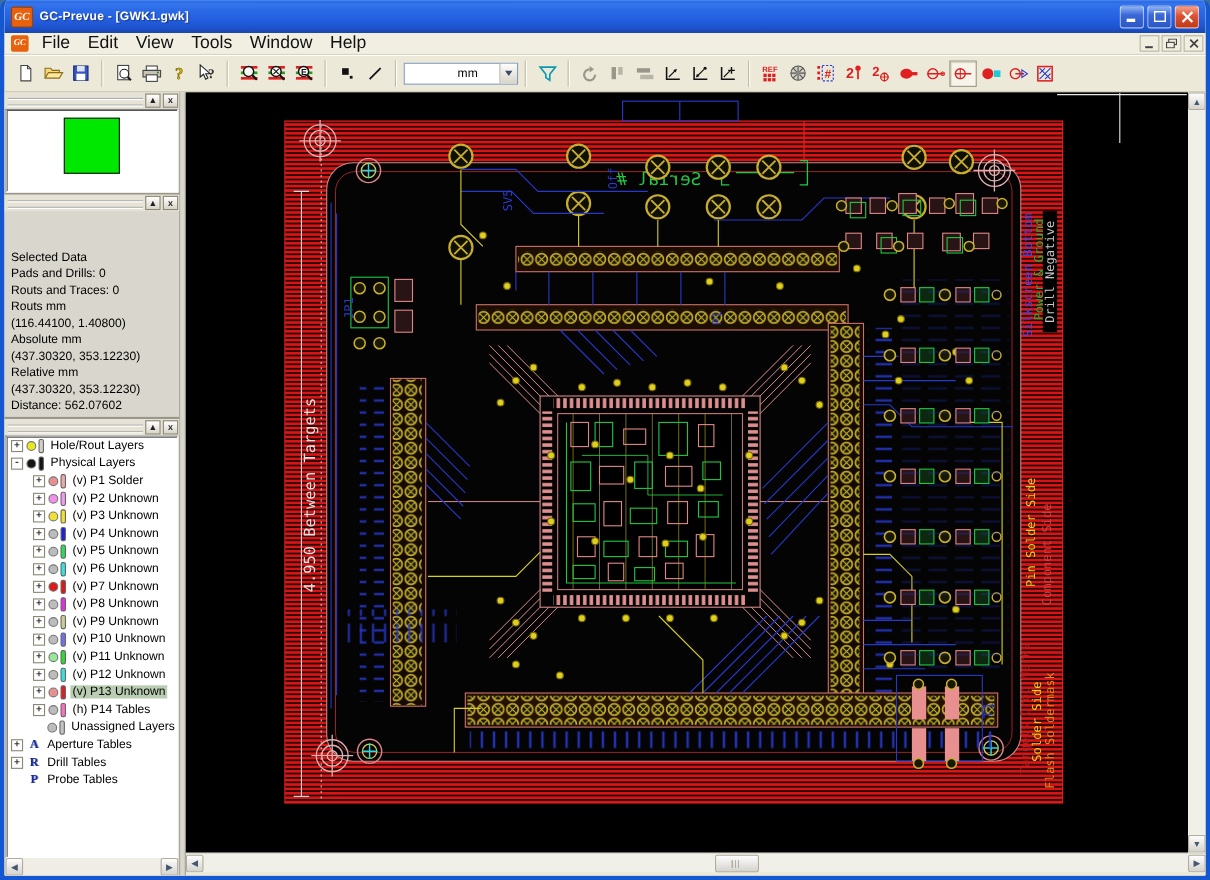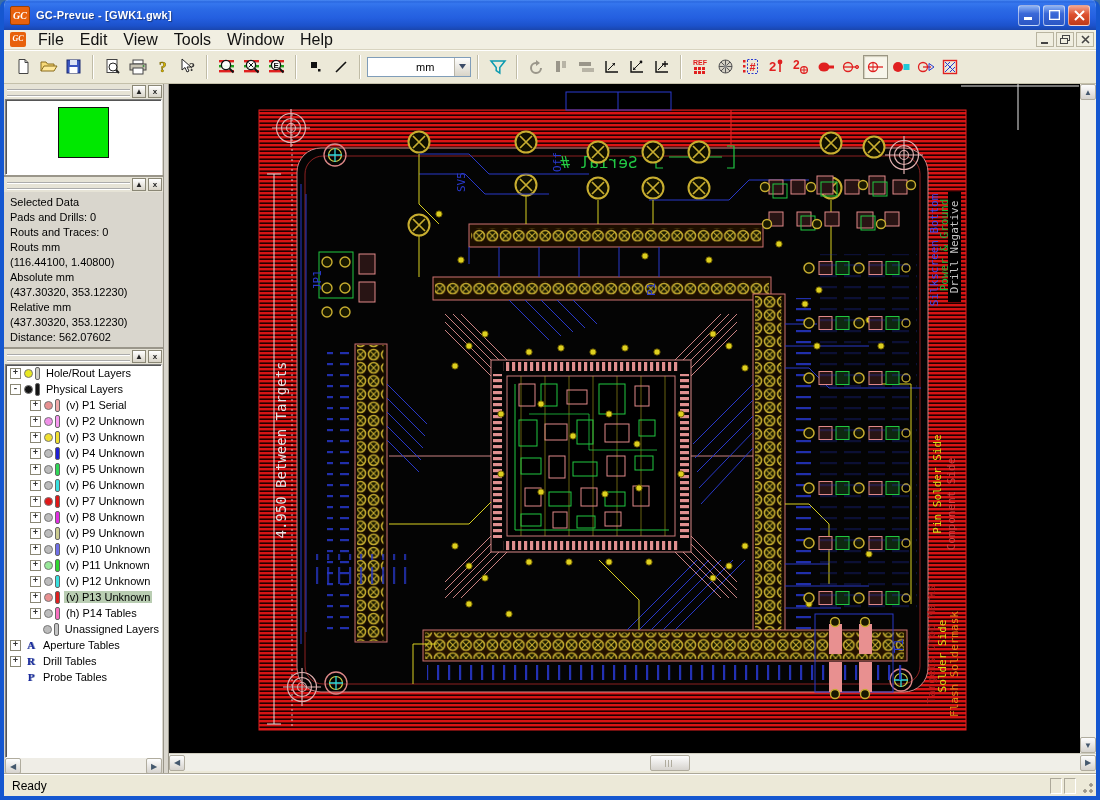--- a/index.html
+++ b/index.html
@@ -48,21 +48,21 @@
   .main { flex:1; display:flex; min-height:0; }
   .sidebar { width:160px; flex:0 0 160px; background:#d9d6cd; display:flex; flex-direction:column; border-right:1px solid #9a968a; }
   .panel { display:flex; flex-direction:column; border-bottom:2px solid #9a968a; }
   .phead { height:15px; display:flex; align-items:center; background:#e6e3d6; padding:1px 1px 1px 3px; gap:2px; }
   .grip { flex:1; height:8px; border-top:2px groove #fff; border-bottom:2px groove #fff; margin-top:2px; }
   .pbtn { width:14px; height:13px; border:1px solid #8a8775; background:linear-gradient(180deg,#fff,#d8d4c8);
     font:bold 8px/11px "Liberation Sans",sans-serif; text-align:center; color:#222; }
   .preview-body { height:76px; background:#fff; border:1px solid #808080; border-right-color:#fff; border-bottom-color:#fff;
     box-shadow:inset 1px 1px 0 #555; position:relative; margin:0 1px; }
   .preview-green { position:absolute; left:52px; top:7px; width:51px; height:51px; background:#00e800; border:1px solid #111; }
-  .seldata { padding:3px 6px; font-size:11px; line-height:15px; color:#000; height:155px; }
+  .seldata { padding:3px 6px; font-size:11px; line-height:15px; color:#000; height:155px;margin-top:32px; }
   .treepanel { flex:1; min-height:0; border-bottom:none; }
   .treewrap { flex:1; min-height:0; background:#fff; border:1px solid #808080; border-right-color:#fff; border-bottom-color:#fff;
     box-shadow:inset 1px 1px 0 #555; margin:0 1px; overflow:hidden; position:relative; }
   .trow { display:flex; align-items:center; height:16px; white-space:nowrap; }
   .tpad { display:inline-block; height:1px; }
   .texp { width:11px; height:11px; flex:0 0 11px; border:1px solid #8a8775; background:#fff; margin-right:3px;
     font:bold 9px/9px "Liberation Mono","DejaVu Sans Mono",monospace; text-align:center; color:#333; }
   .texp.hidden { visibility:hidden; }
   .tdot { width:9px; height:9px; border-radius:50%; border:1px solid #777; margin-right:2px; flex:0 0 9px; }
   .tbar { width:5px; height:13px; border-radius:2px; border:1px solid #666; margin-right:4px; flex:0 0 5px; }
@@ -453,21 +453,21 @@
               <span class="texp">-</span>
               <span class="tdot" style="background: rgb(21, 21, 21);"></span>
               <span class="tbar" style="background: rgb(21, 21, 21);"></span>
               <span class="tlabel">Physical Layers</span>
             </div>
             <div class="trow">
               <span class="tpad" style="width: 24px;"></span>
               <span class="texp">+</span>
               <span class="tdot" style="background: rgb(232, 144, 144);"></span>
               <span class="tbar" style="background: rgb(240, 168, 168);"></span>
-              <span class="tlabel">(v) P1 Serial</span>
+              <span class="tlabel">(v) P1 Solder</span>
             </div>
             <div class="trow">
               <span class="tpad" style="width: 24px;"></span>
               <span class="texp">+</span>
               <span class="tdot" style="background: rgb(240, 144, 232);"></span>
               <span class="tbar" style="background: rgb(248, 152, 240);"></span>
               <span class="tlabel">(v) P2 Unknown</span>
             </div>
             <div class="trow">
               <span class="tpad" style="width: 24px;"></span>
@@ -941,19 +941,13 @@
         <div class="sbtn">◀</div>
         <div class="track">
             <div class="hthumb"></div>
           </div>
         <div class="sbtn">▶</div>
       </div>
       <div class="under-strip"></div>
     </div>
   </div>
 
-  <div class="statusbar">
-    <span class="stext">Ready</span>
-    <span class="spane"></span>
-    <span class="spane"></span>
-    <span class="sgrip"></span>
-  </div>
 </div>
 
 </body></html>

